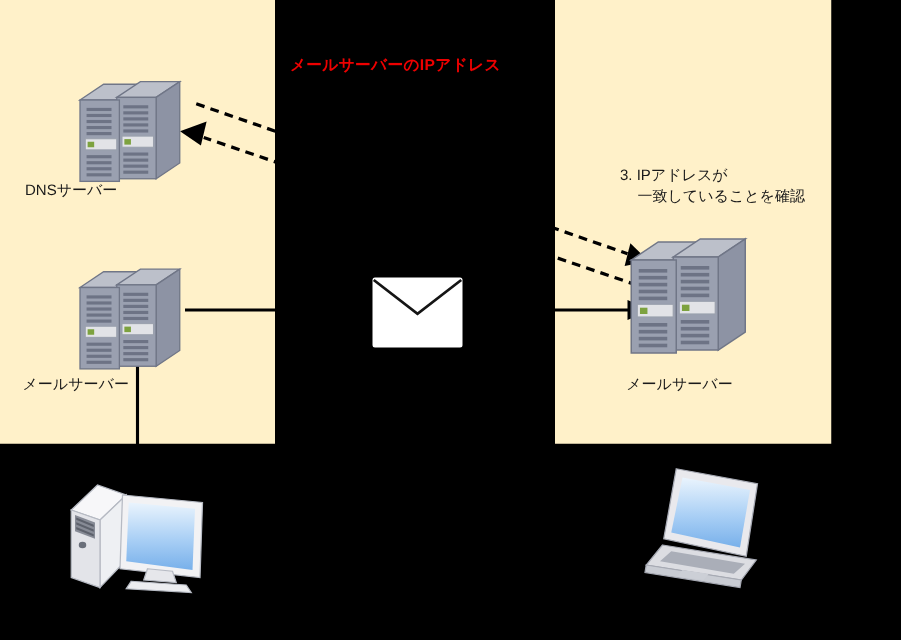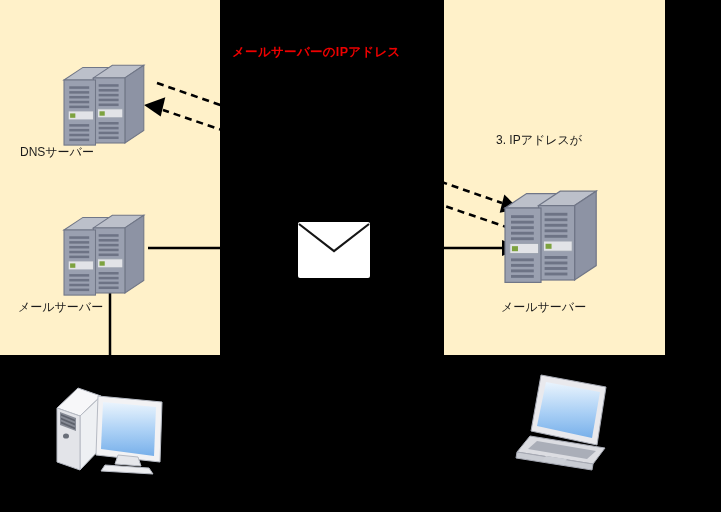--- a/index.html
+++ b/index.html
@@ -111,14 +111,15 @@
 
   <div class="lbl" style="left:18px;top:300px;">メールサーバー</div>
 
   <div class="lbl" style="left:501px;top:300px;">メールサーバー</div>
 
   <div class="lbl red" style="left:232px;top:45px;">メールサーバーのIPアドレス</div>
 
 
   <div class="lbl" style="left:496px;top:133px;">3. IPアドレスが</div>
 
+  <div class="lbl" style="left:510px;top:150px;">一致していることを確認</div>
 
 </div>
 
 </body></html>

